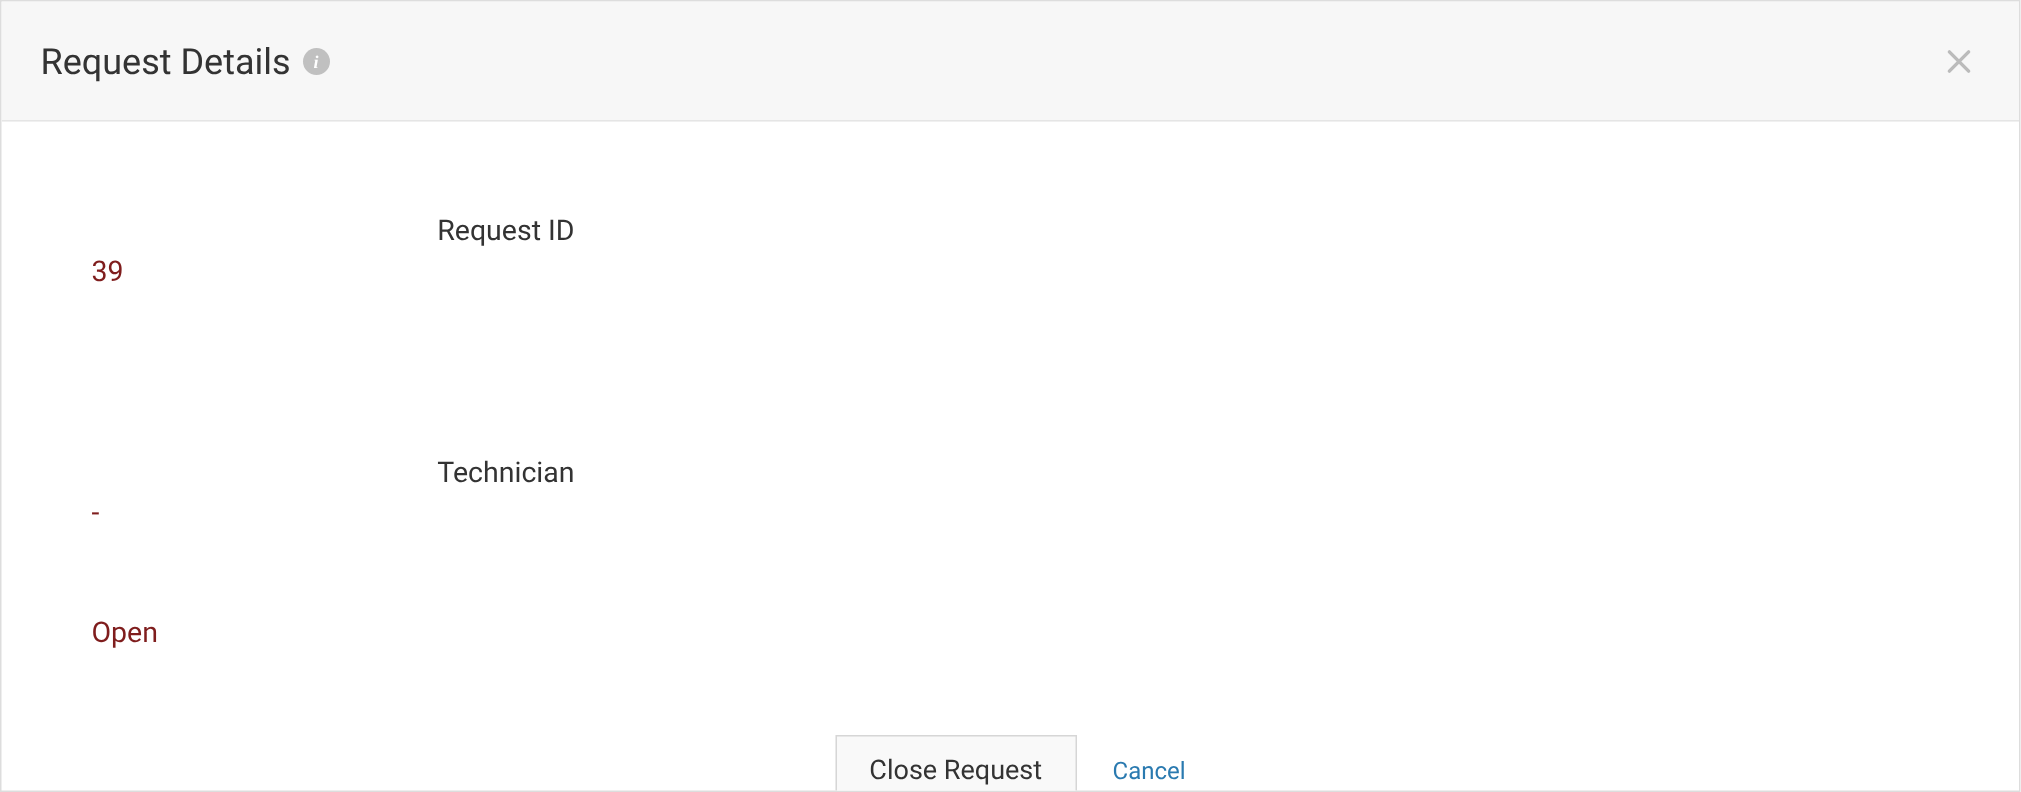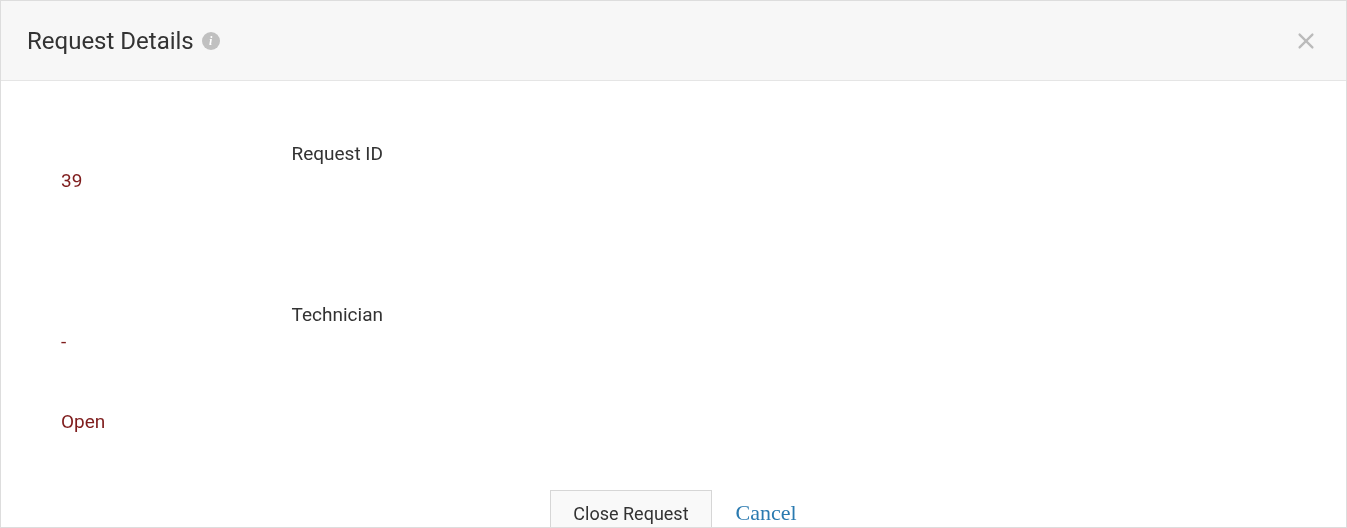--- a/index.html
+++ b/index.html
@@ -102,24 +102,23 @@
       background: #f9f9f9;
       border: 1px solid #d6d6d6;
       padding: 12px 22px;
       font-size: 18px;
       color: #333;
       cursor: pointer;
       font-family: inherit;
     }
     .link {
       color: #2a7ab0;
-      font-size: 22px;
+      font-size: 16px;
       cursor: pointer;
       text-decoration: none;
-      font-family: Liberation Serif, serif;
     }
   </style>
 </head>
 <body>
 
 <div class="header">
   <div class="header-title">
     <span>Request Details</span>
     <span class="info-icon">i</span>
   </div>

